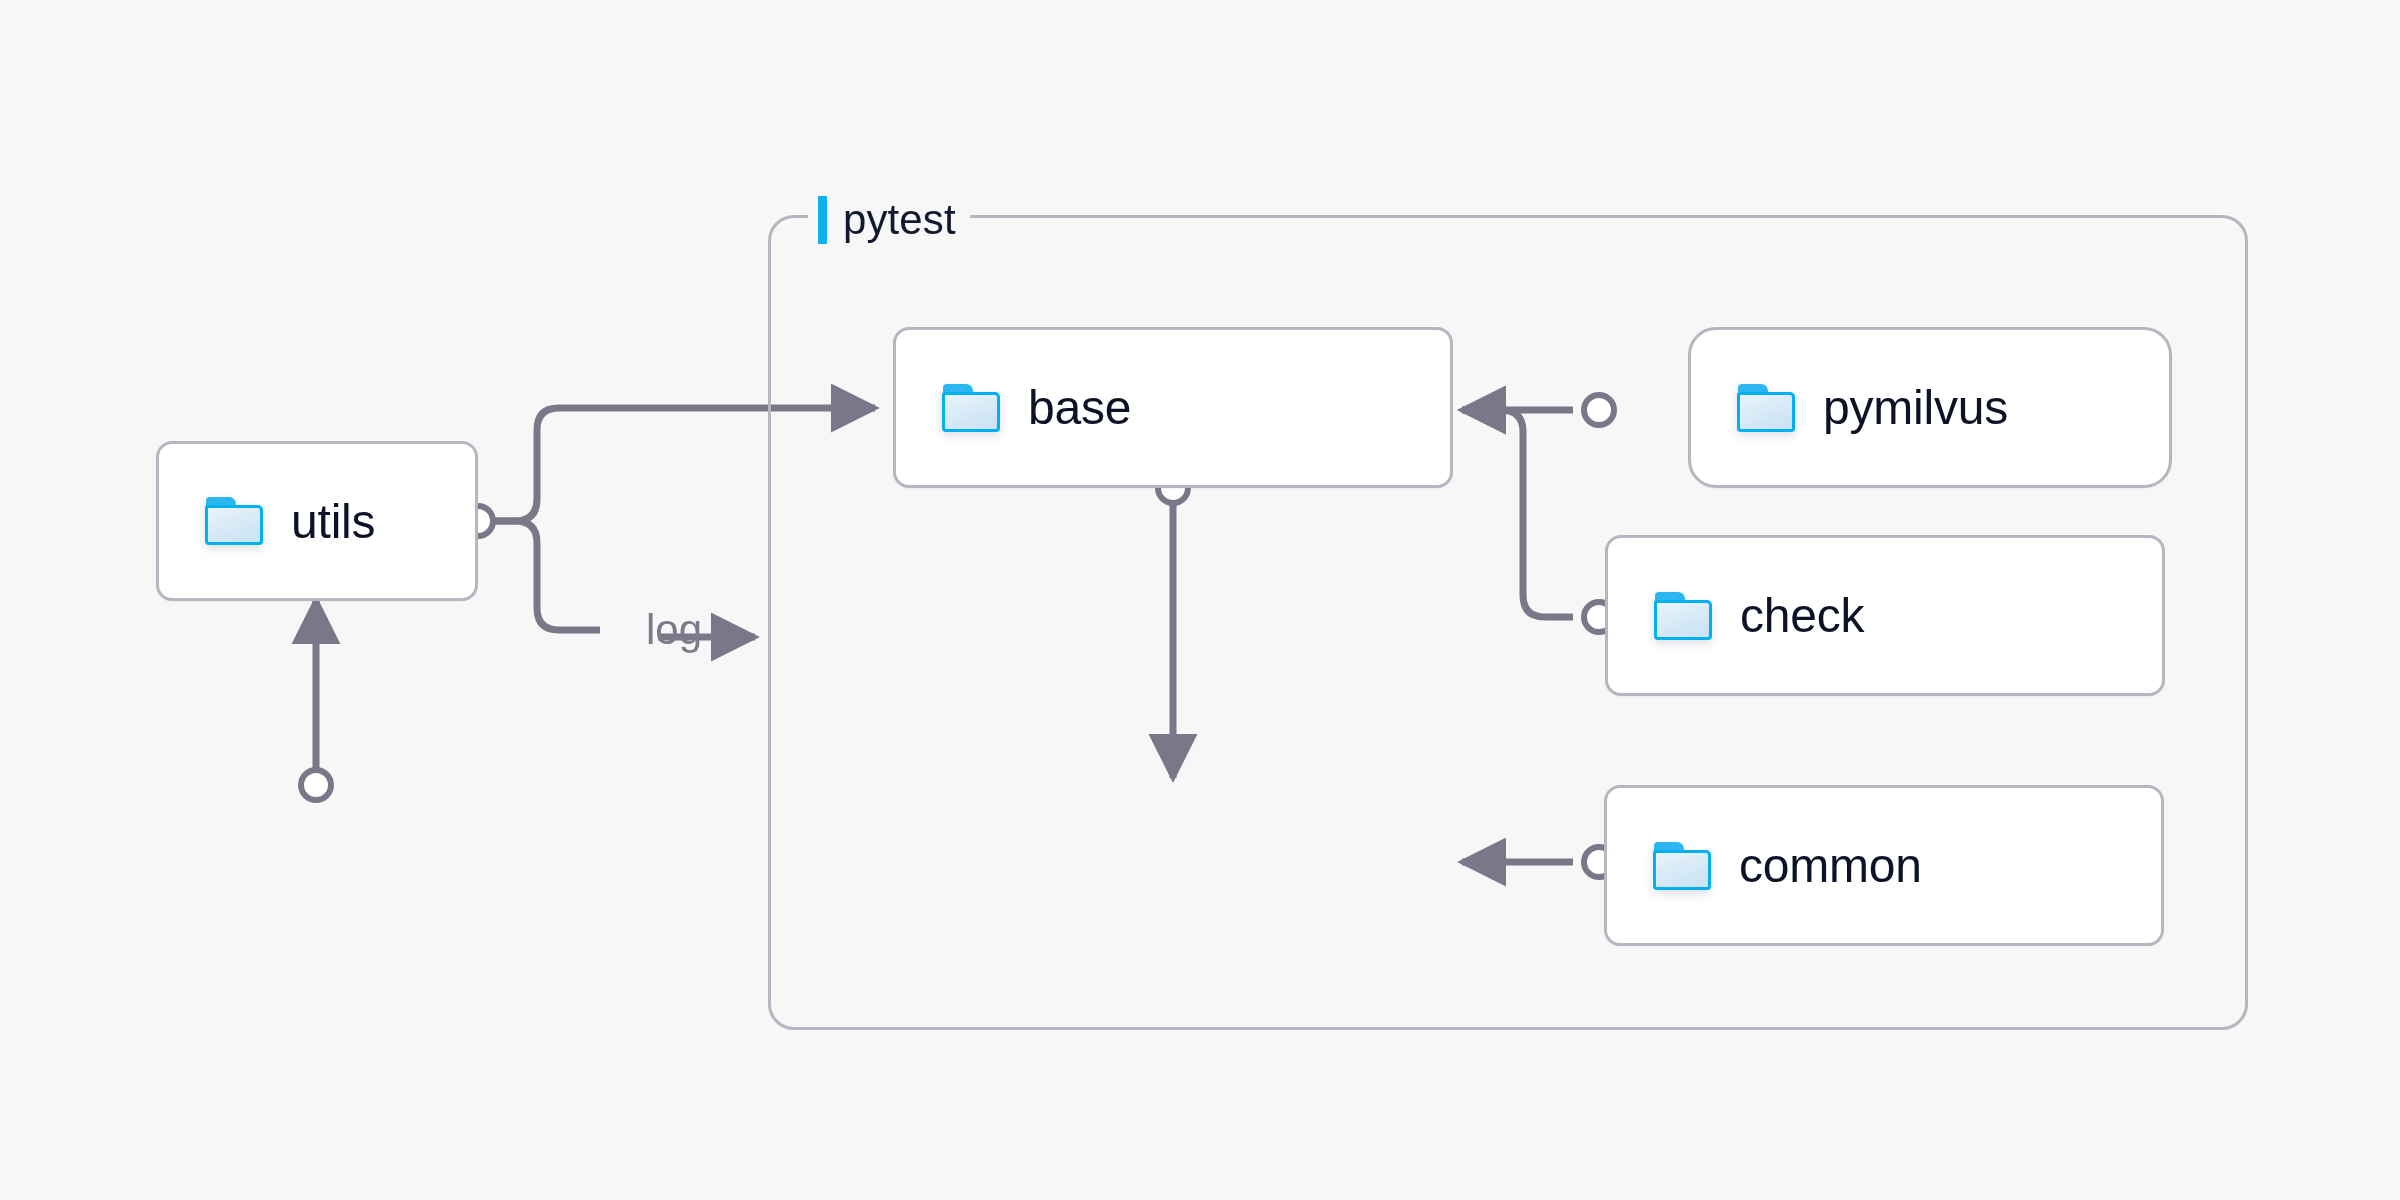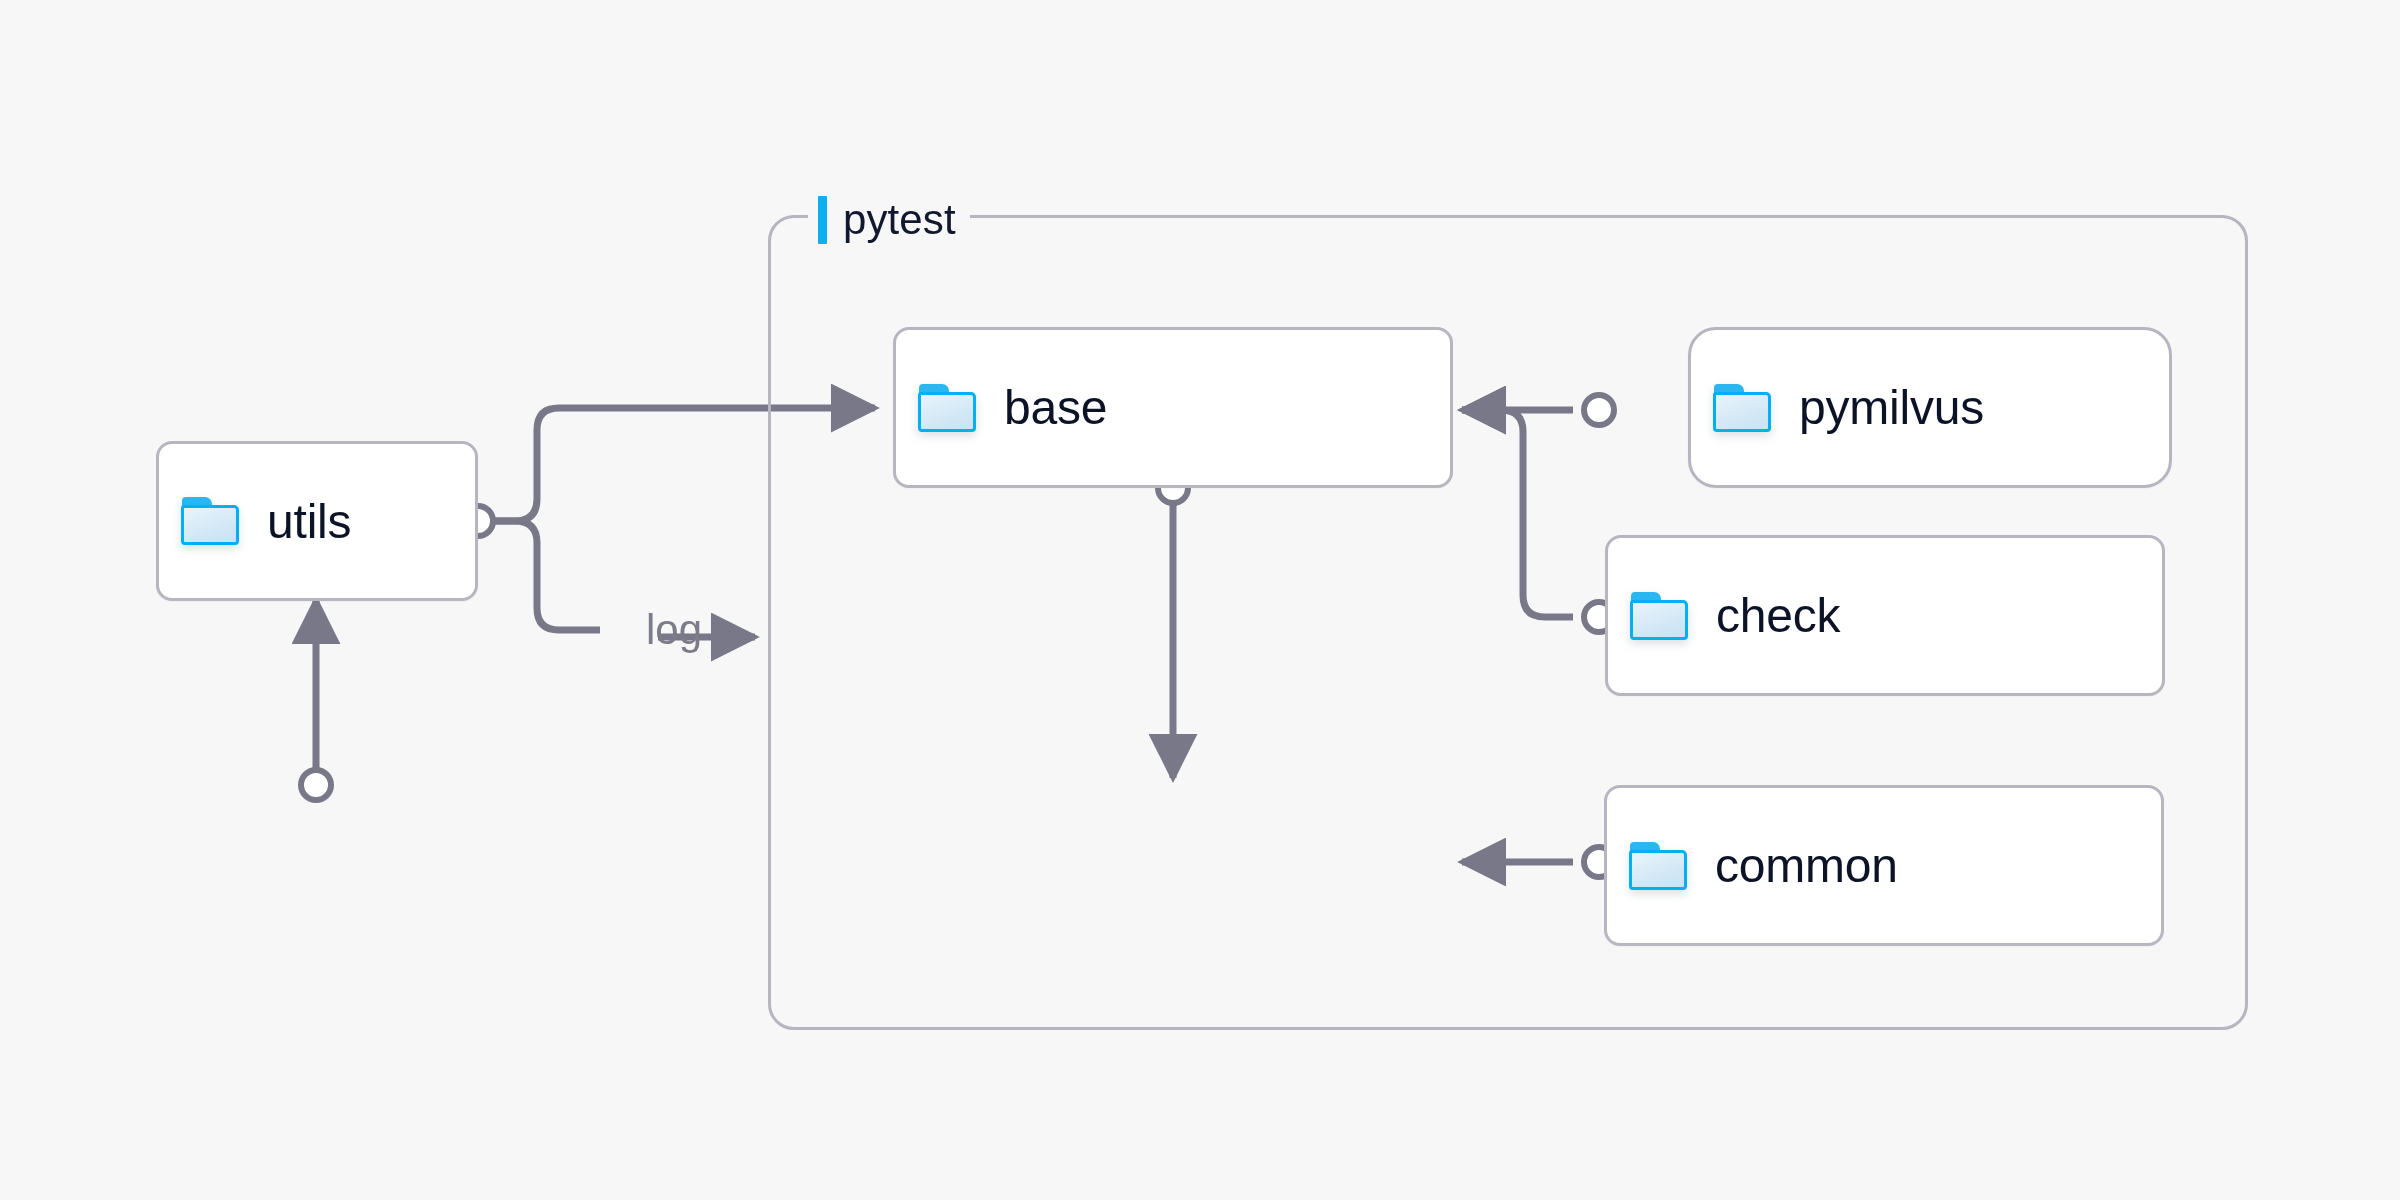--- a/index.html
+++ b/index.html
@@ -66,21 +66,21 @@
     border: 3px solid #b7b5c0;
     border-radius: 16px;
     display: flex;
     align-items: center;
     box-shadow: 0 1px 2px rgba(20,20,40,0.04);
   }
   .node-inner {
     display: flex;
     align-items: center;
     gap: 28px;
-    padding-left: 22px;
+    padding-left: 46px;
   }
   .node-label {
     font-size: 48px;
     color: #0d1327;
     letter-spacing: -0.2px;
     white-space: nowrap;
   }
 
   
   .folder-icon {

